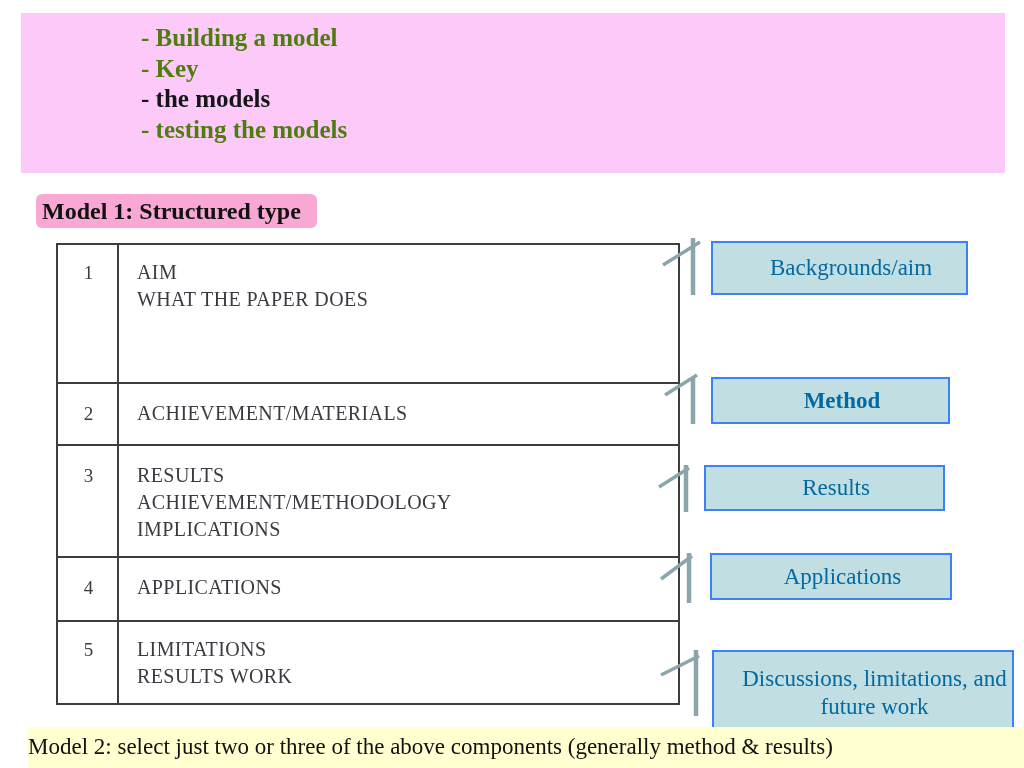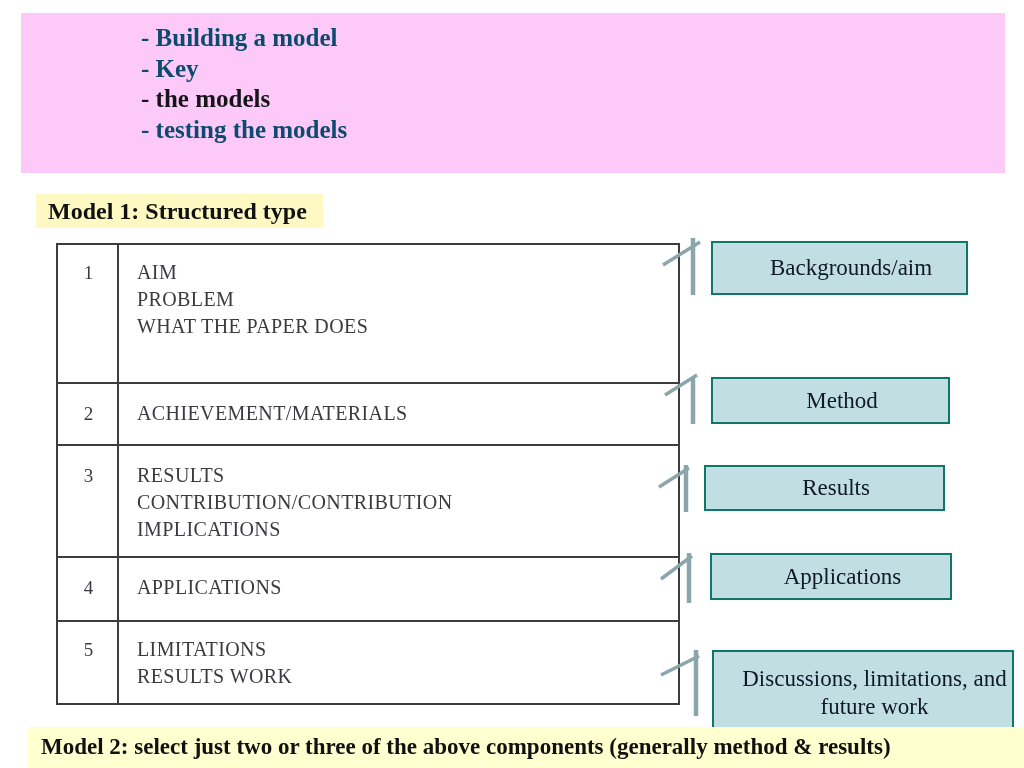--- a/index.html
+++ b/index.html
@@ -14,35 +14,36 @@
   .header-panel {
     left:21px; top:13px; width:984px; height:160px;
     background:#fdc9f9; padding:10px 0 0 10px; box-sizing:border-box;
   }
   .header-title {
     font-size:27px; font-weight:bold; color:#16161a; line-height:31px;
   }
   .header-bullet {
     margin-left:110px; font-size:25px; font-weight:bold; line-height:30.5px;
   }
-  .muted  { color:#0c4a6e; }
+  .muted  { color:#4d7c0f; }
   .active { color:#16161a; }
 
   
   .model1-heading {
     left:36px; top:194px; height:34px;
-    background:#fef9c3; color:#111;
+    background:#f9a8d4; color:#111;
     font-size:24px; font-weight:bold; line-height:34px;
-    padding:0 16px 0 12px;
+    padding:0 16px 0 6px;
+    border-radius:6px;
   }
   .model2-bar {
     left:28px; top:727px; width:996px; height:41px;
     background:#ffffcf; color:#111;
-    font-size:23px; font-weight:bold; line-height:40px;
-    padding-left:13px; box-sizing:border-box; white-space:nowrap;
+    font-size:23px; font-weight:normal; line-height:40px;
+    box-sizing:border-box; white-space:nowrap;
   }
 
   
   .model-table {
     left:56px; top:243px; width:624px; height:462px;
     border:2px solid #3d3d3d; box-sizing:border-box;
     display:flex; flex-direction:column;
   }
   .trow { display:flex; align-items:flex-start; box-sizing:border-box; }
   .trow + .trow { border-top:2px solid #3d3d3d; }
@@ -59,28 +60,28 @@
     position:absolute; left:117px; top:243px; width:2px; height:462px;
     background:#3d3d3d;
   }
   .tcell { flex:1; padding-left:18px; }
   .tline {
     font-size:20px; color:#3a3a41; line-height:27px; letter-spacing:0.4px;
   }
 
   
   .callout {
-    background:#c1dfe2; border:2px solid #0f766e; box-sizing:border-box;
-    color:#0f172a; font-size:23px; text-align:center;
+    background:#c1dfe2; border:2px solid #3b82f6; box-sizing:border-box;
+    color:#0369a1; font-size:23px; text-align:center;
     display:flex; align-items:center; justify-content:center;
     line-height:28px;
     padding-left:23px;
   }
   .co1 { left:711px; top:241px; width:257px; height:54px; }
-  .co2 { left:711px; top:377px; width:239px; height:47px; }
+  .co2 { left:711px; top:377px; width:239px; height:47px;font-weight:bold; }
   .co3 { left:704px; top:465px; width:241px; height:46px; }
   .co4 { left:710px; top:553px; width:242px; height:47px; }
   .co5 { left:712px; top:650px; width:302px; height:86px; }
 
   .connector-layer { left:0; top:0; pointer-events:none; }
 </style>
 </head>
 <body>
 
 <div class="abs header-panel">
@@ -90,35 +91,34 @@
   <div class="header-bullet muted">- testing the models</div>
 </div>
 
 <div class="abs model1-heading">Model 1: Structured type</div>
 
 <div class="abs model-table">
   <div class="trow">
     <div class="tnum">1</div>
     <div class="tcell">
       <div class="tline">AIM</div>
-      <div class="tline">PROBLEM</div>
       <div class="tline">WHAT THE PAPER DOES</div>
     </div>
   </div>
   <div class="trow">
     <div class="tnum">2</div>
     <div class="tcell">
       <div class="tline">ACHIEVEMENT/MATERIALS</div>
     </div>
   </div>
   <div class="trow">
     <div class="tnum">3</div>
     <div class="tcell">
       <div class="tline">RESULTS</div>
-      <div class="tline">CONTRIBUTION/CONTRIBUTION</div>
+      <div class="tline">ACHIEVEMENT/METHODOLOGY</div>
       <div class="tline">IMPLICATIONS</div>
     </div>
   </div>
   <div class="trow">
     <div class="tnum">4</div>
     <div class="tcell">
       <div class="tline">APPLICATIONS</div>
     </div>
   </div>
   <div class="trow">

